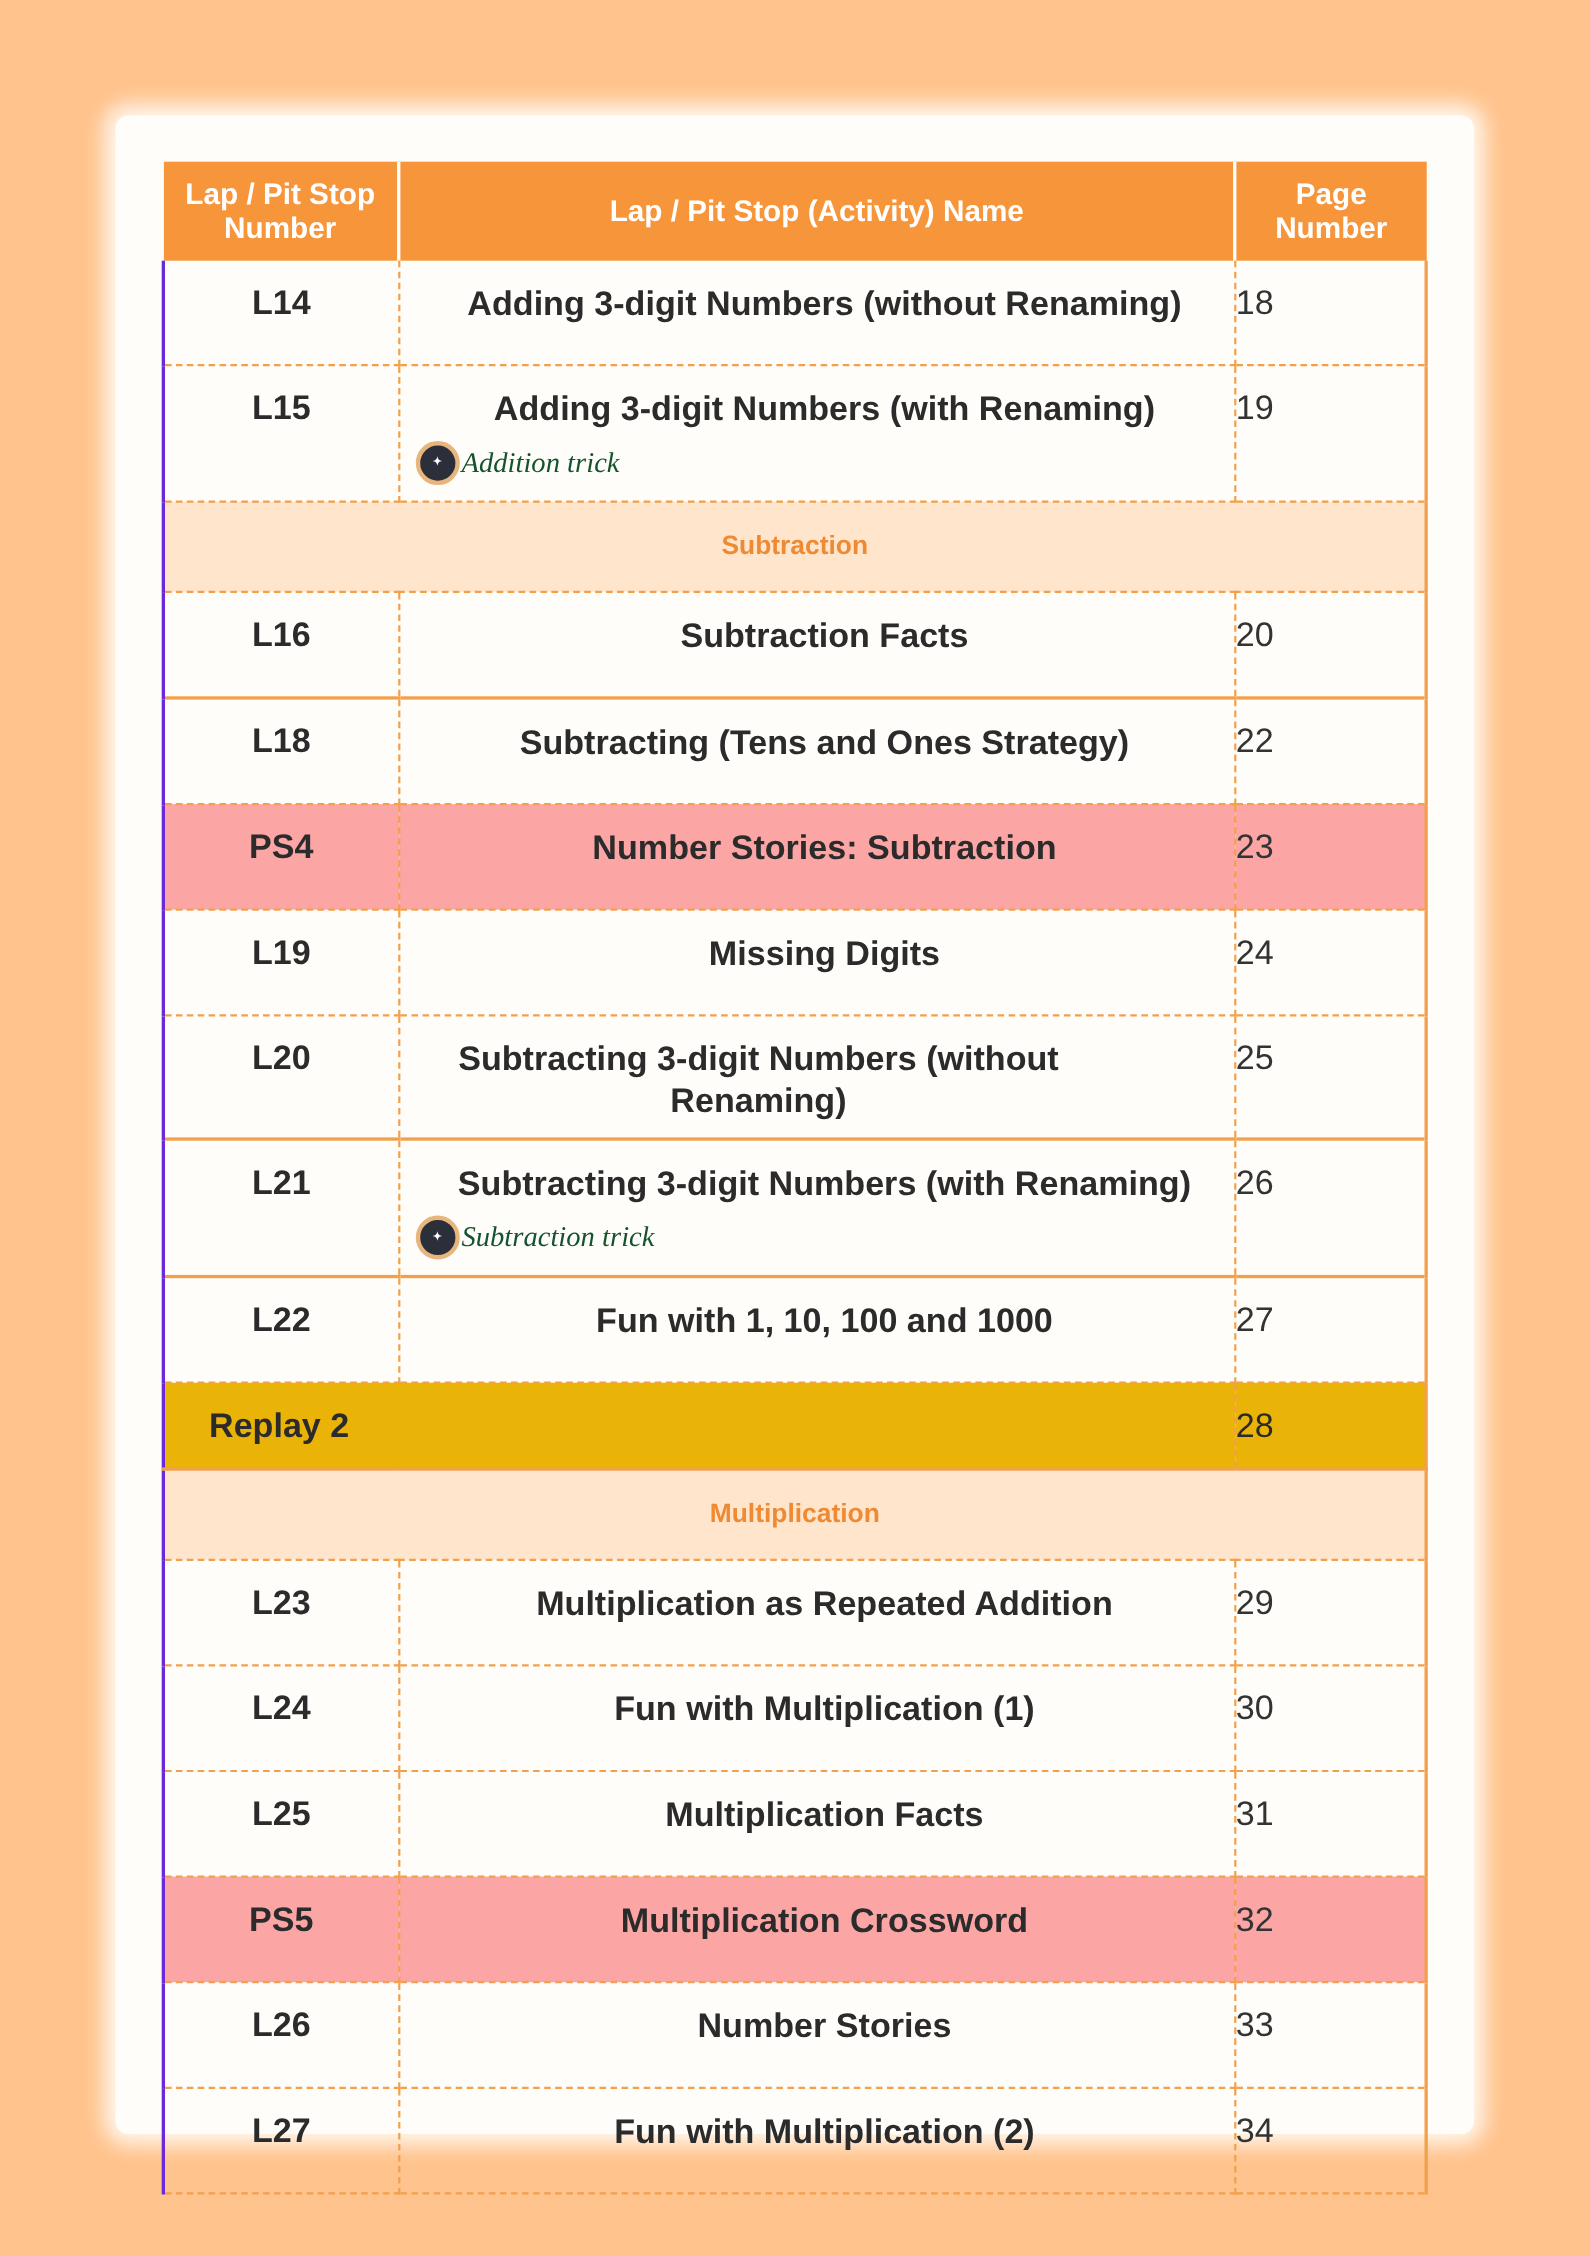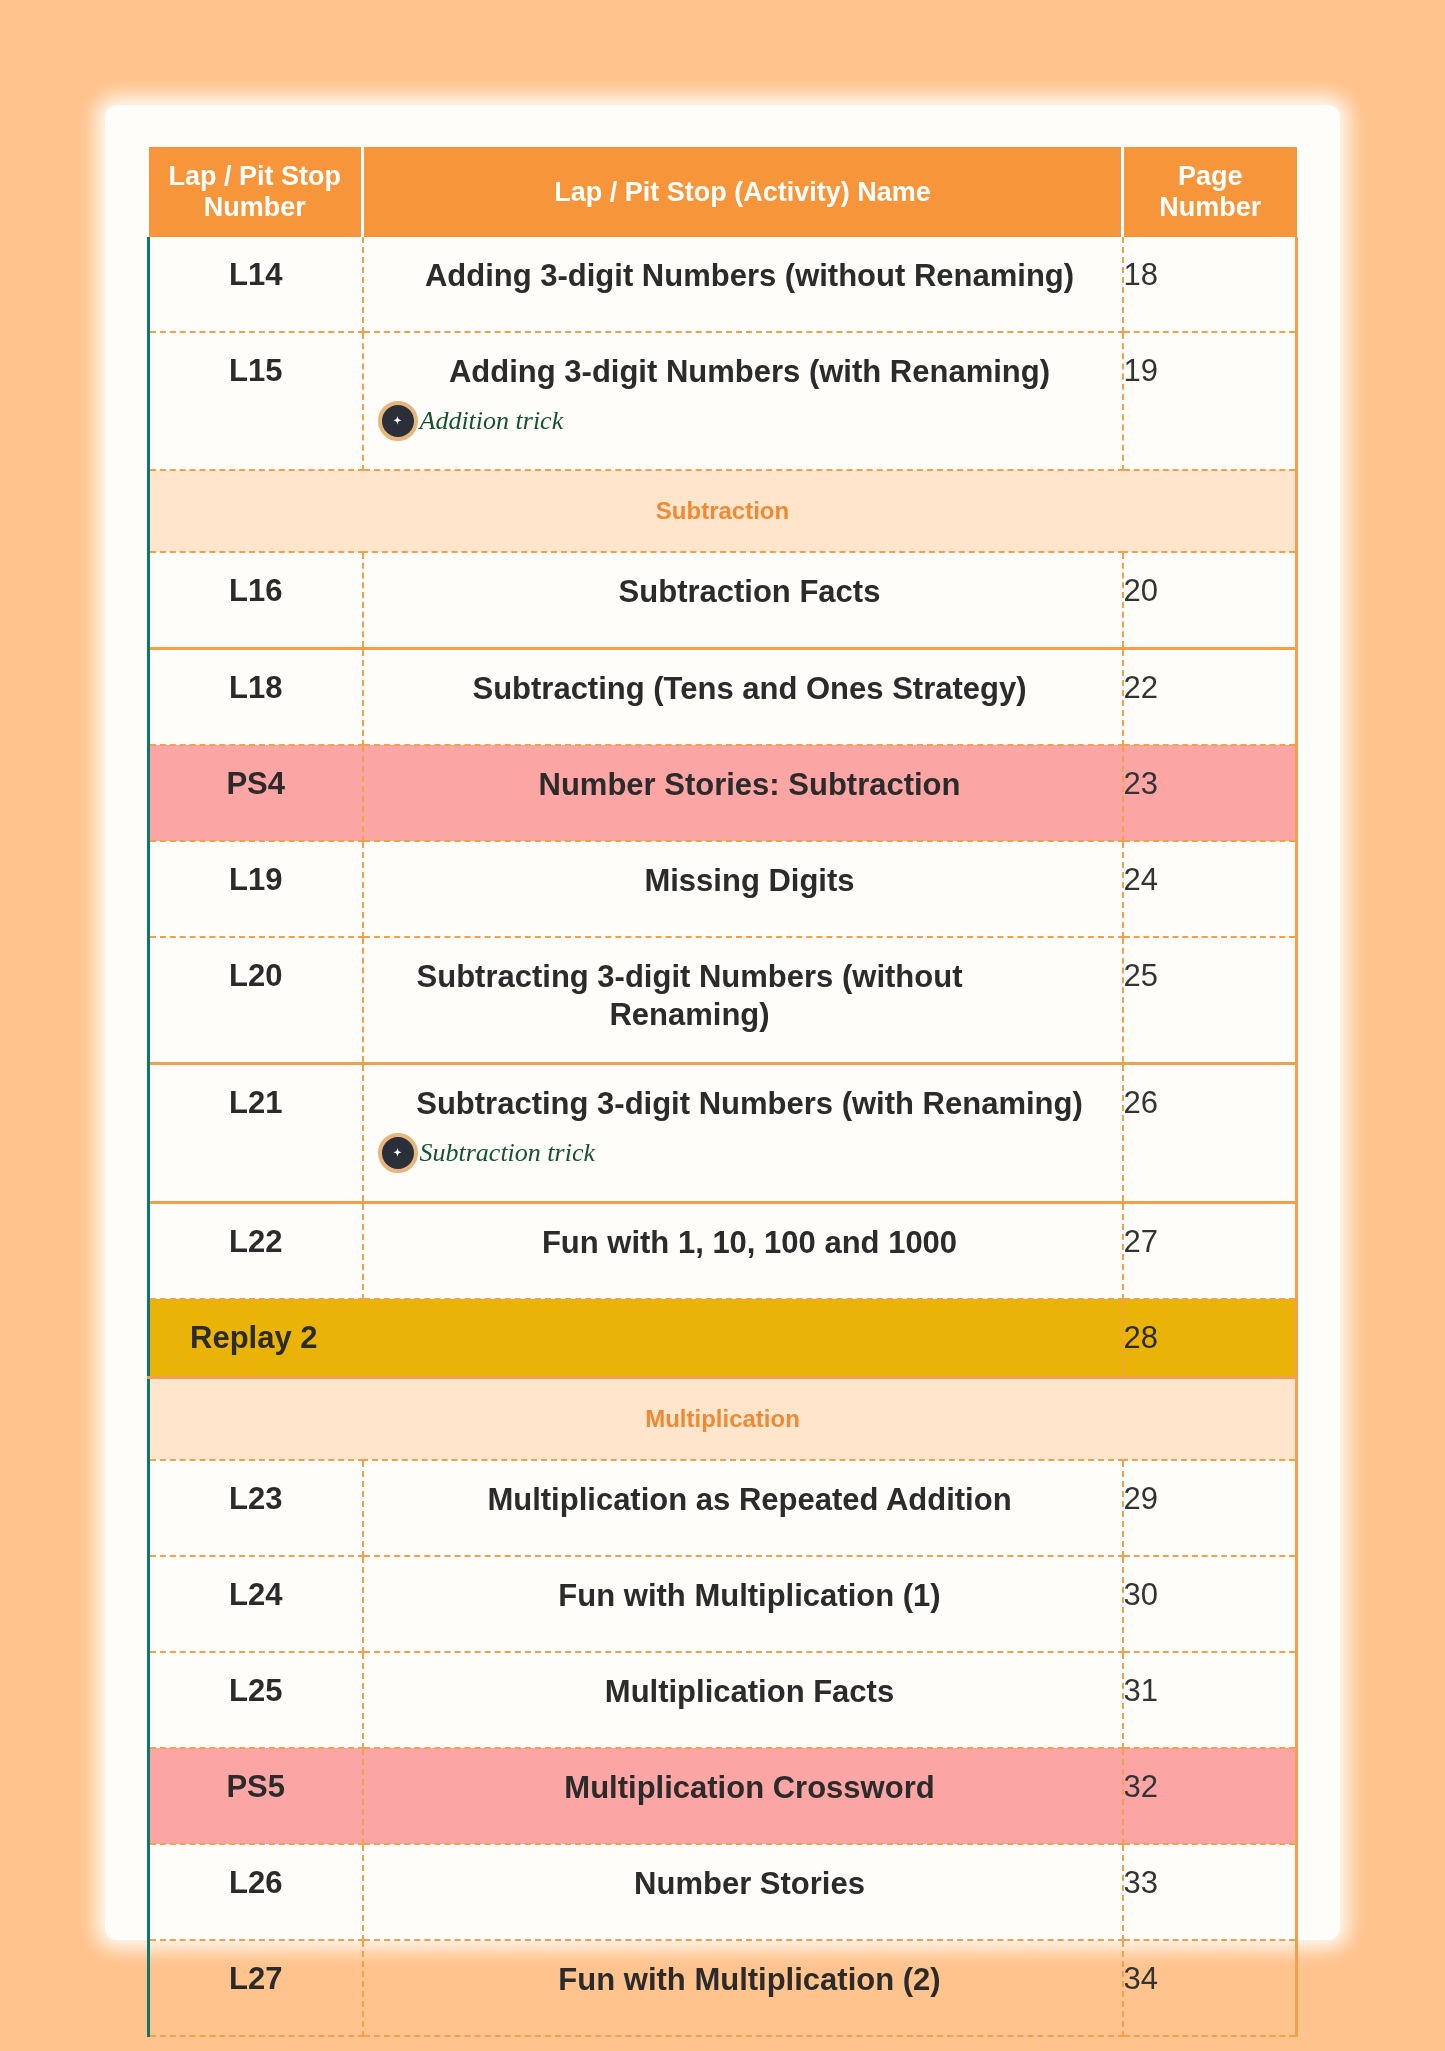--- a/index.html
+++ b/index.html
@@ -25,28 +25,28 @@
       background: #f7953b; color: #ffffff; font-weight: bold;
       font-size: 27px; line-height: 31px; text-align: center;
       height: 90px; padding: 0; border-left: 3px solid #ffffff;
     }
     .toc th:first-child { border-left: none; }
     .toc td {
       border-left: 2px dashed #f2a04b; border-right: 2px dashed #f2a04b;
       border-bottom: 2px dashed #f2a04b;
       font-size: 31px; color: #2b2b2b; padding: 0; vertical-align: top;
     }
-    .toc td:first-child { border-left: 3px solid #0f766e; }
+    .toc td:first-child { border-left: 3px solid #6d28d9; }
     .toc td:last-child { border-right: 3px solid #f2a04b; }
     .row td { height: 74px; }
     .row td.num { text-align: center; font-weight: bold; padding-top: 20px; height: 54px; }
     .row td.name { padding-left: 14px; font-weight: bold; padding-top: 20px; line-height: 38px; text-align: center; }
     .row td.page { text-align: left; padding-top: 20px; font-weight: normal; color: #333; }
     .row.tall td { height: 96px; }
-    .row.tall td.num, .row.tall td.name, .row.tall td.page { height: auto; padding-bottom: 28px; }
+    .row.tall td.num, .row.tall td.name, .row.tall td.page { height: auto; padding-bottom: 14px; }
     .row.ps td { background: #fca5a5; }
     .section td {
       background: #ffe5cc; color: #ef8a34; font-weight: bold; font-size: 24px;
       text-align: center; height: 80px; vertical-align: middle;
       border-left: 3px solid #f2a04b; border-right: 3px solid #f2a04b;
     }
     .replay td { background: #eab308; height: 76px; vertical-align: middle; border-bottom: 3px solid #f2a04b; }
     .replay td.rlabel { font-weight: bold; padding-left: 40px; }
     .replay td.page { text-align: left; }
     .trick { display: flex; align-items: center; margin-top: 10px; }

